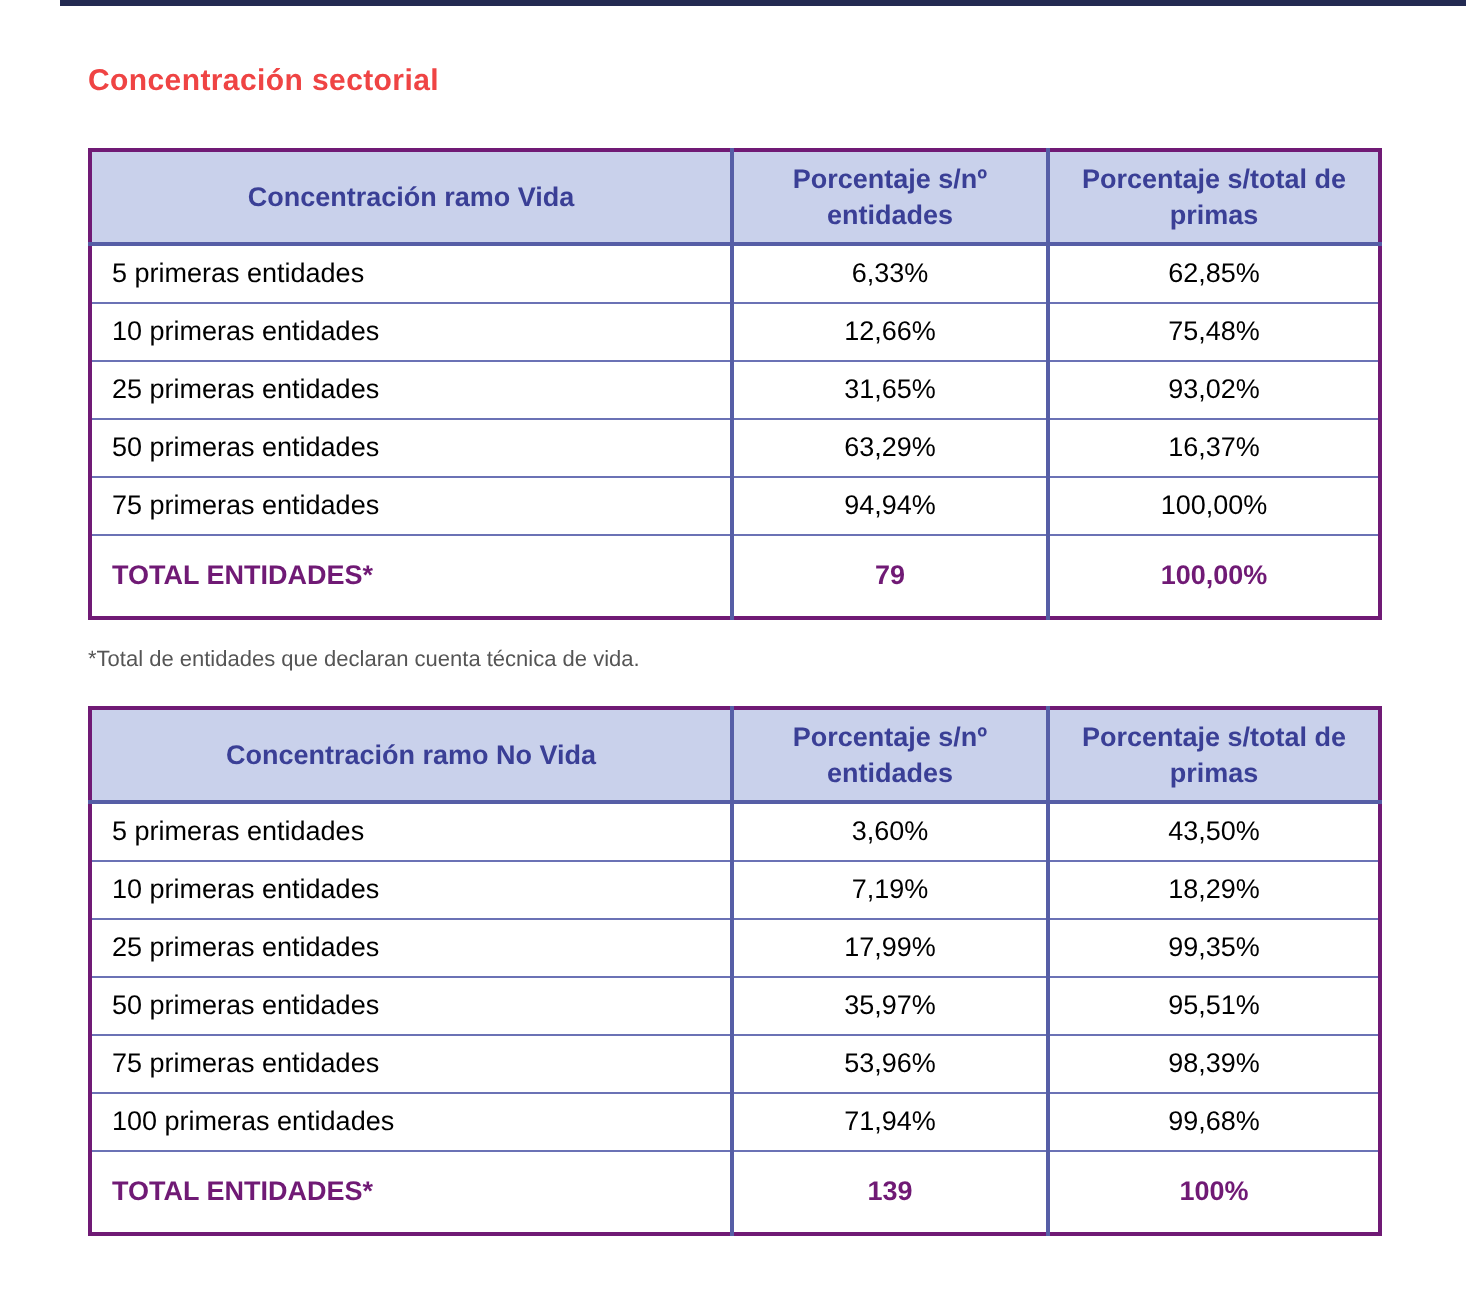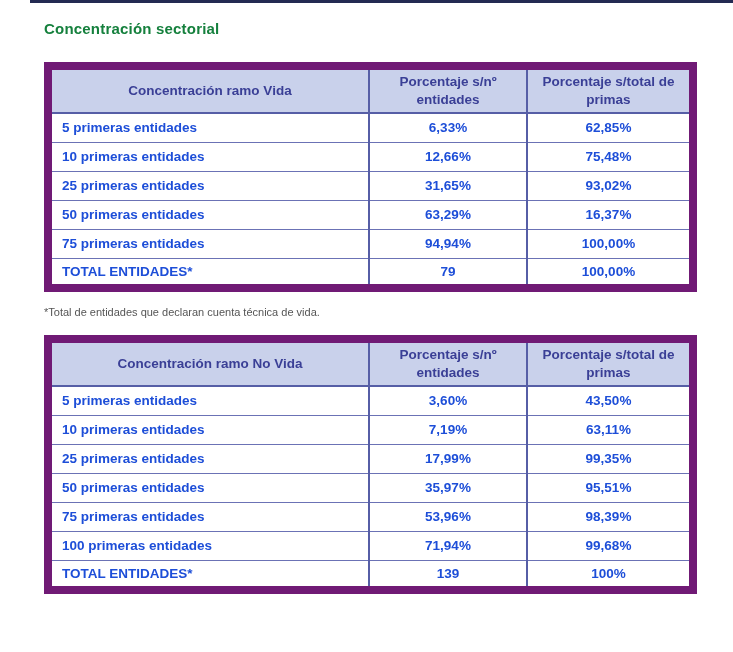--- a/index.html
+++ b/index.html
@@ -19,31 +19,31 @@
     height: 3px;
     background: #232a52;
   }
   .content {
     position: absolute;
     left: 44px;
     top: 0;
     width: 645px;
   }
   .page-title {
-    margin: 20px 0 0 0;
+    margin: 32px 0 0 0;
     font-size: 15px;
     font-weight: bold;
-    color: #15803d;
+    color: #ef4444;
     letter-spacing: 0.2px;
   }
   table.conc-table {
     border-collapse: collapse;
     width: 645px;
     table-layout: fixed;
-    border: 8px solid #701a75;
+    border: 2px solid #701a75;
   }
   table.conc-table.first { margin-top: 25px; }
   table.conc-table.second { margin-top: 17px; }
   .conc-table col.c1 { width: 321px; }
   .conc-table col.c2 { width: 158px; }
   .conc-table col.c3 { width: 166px; }
   .conc-table th, .conc-table td {
     border: 1px solid #6b72b5;
     padding: 0 10px;
     box-sizing: border-box;
@@ -59,29 +59,28 @@
     border-bottom: 2px solid #565ea6;
   }
   .conc-table th:nth-child(n+2),
   .conc-table td:nth-child(n+2) {
     border-left: 2px solid #565ea6;
     margin-left: 36px;
   }
   .conc-table td {
     height: 29px;
     font-size: 13.5px;
-    color: #1d4ed8;
+    color: #000000;
     text-align: center;
-    font-weight: bold;
   }
   .conc-table td:first-child { text-align: left; }
   .conc-table tr.total-row td {
-    color: #1d4ed8;
+    color: #701a75;
     font-weight: bold;
-    height: 30px;
+    height: 42px;
   }
   .footnote {
     margin: 13px 0 0 0;
     font-size: 11px;
     color: #555555;
   }
   .footnote.fn1 { margin-top: 14px; }
   .footnote.fn2 { margin-top: 13px; }
 </style>
 </head>
@@ -157,21 +156,21 @@
       </thead>
     <tbody>
         <tr>
           <td>5 primeras entidades</td>
           <td>3,60%</td>
           <td>43,50%</td>
         </tr>
         <tr>
           <td>10 primeras entidades</td>
           <td>7,19%</td>
-          <td>63,11%</td>
+          <td>18,29%</td>
         </tr>
         <tr>
           <td>25 primeras entidades</td>
           <td>17,99%</td>
           <td>99,35%</td>
         </tr>
         <tr>
           <td>50 primeras entidades</td>
           <td>35,97%</td>
           <td>95,51%</td>

